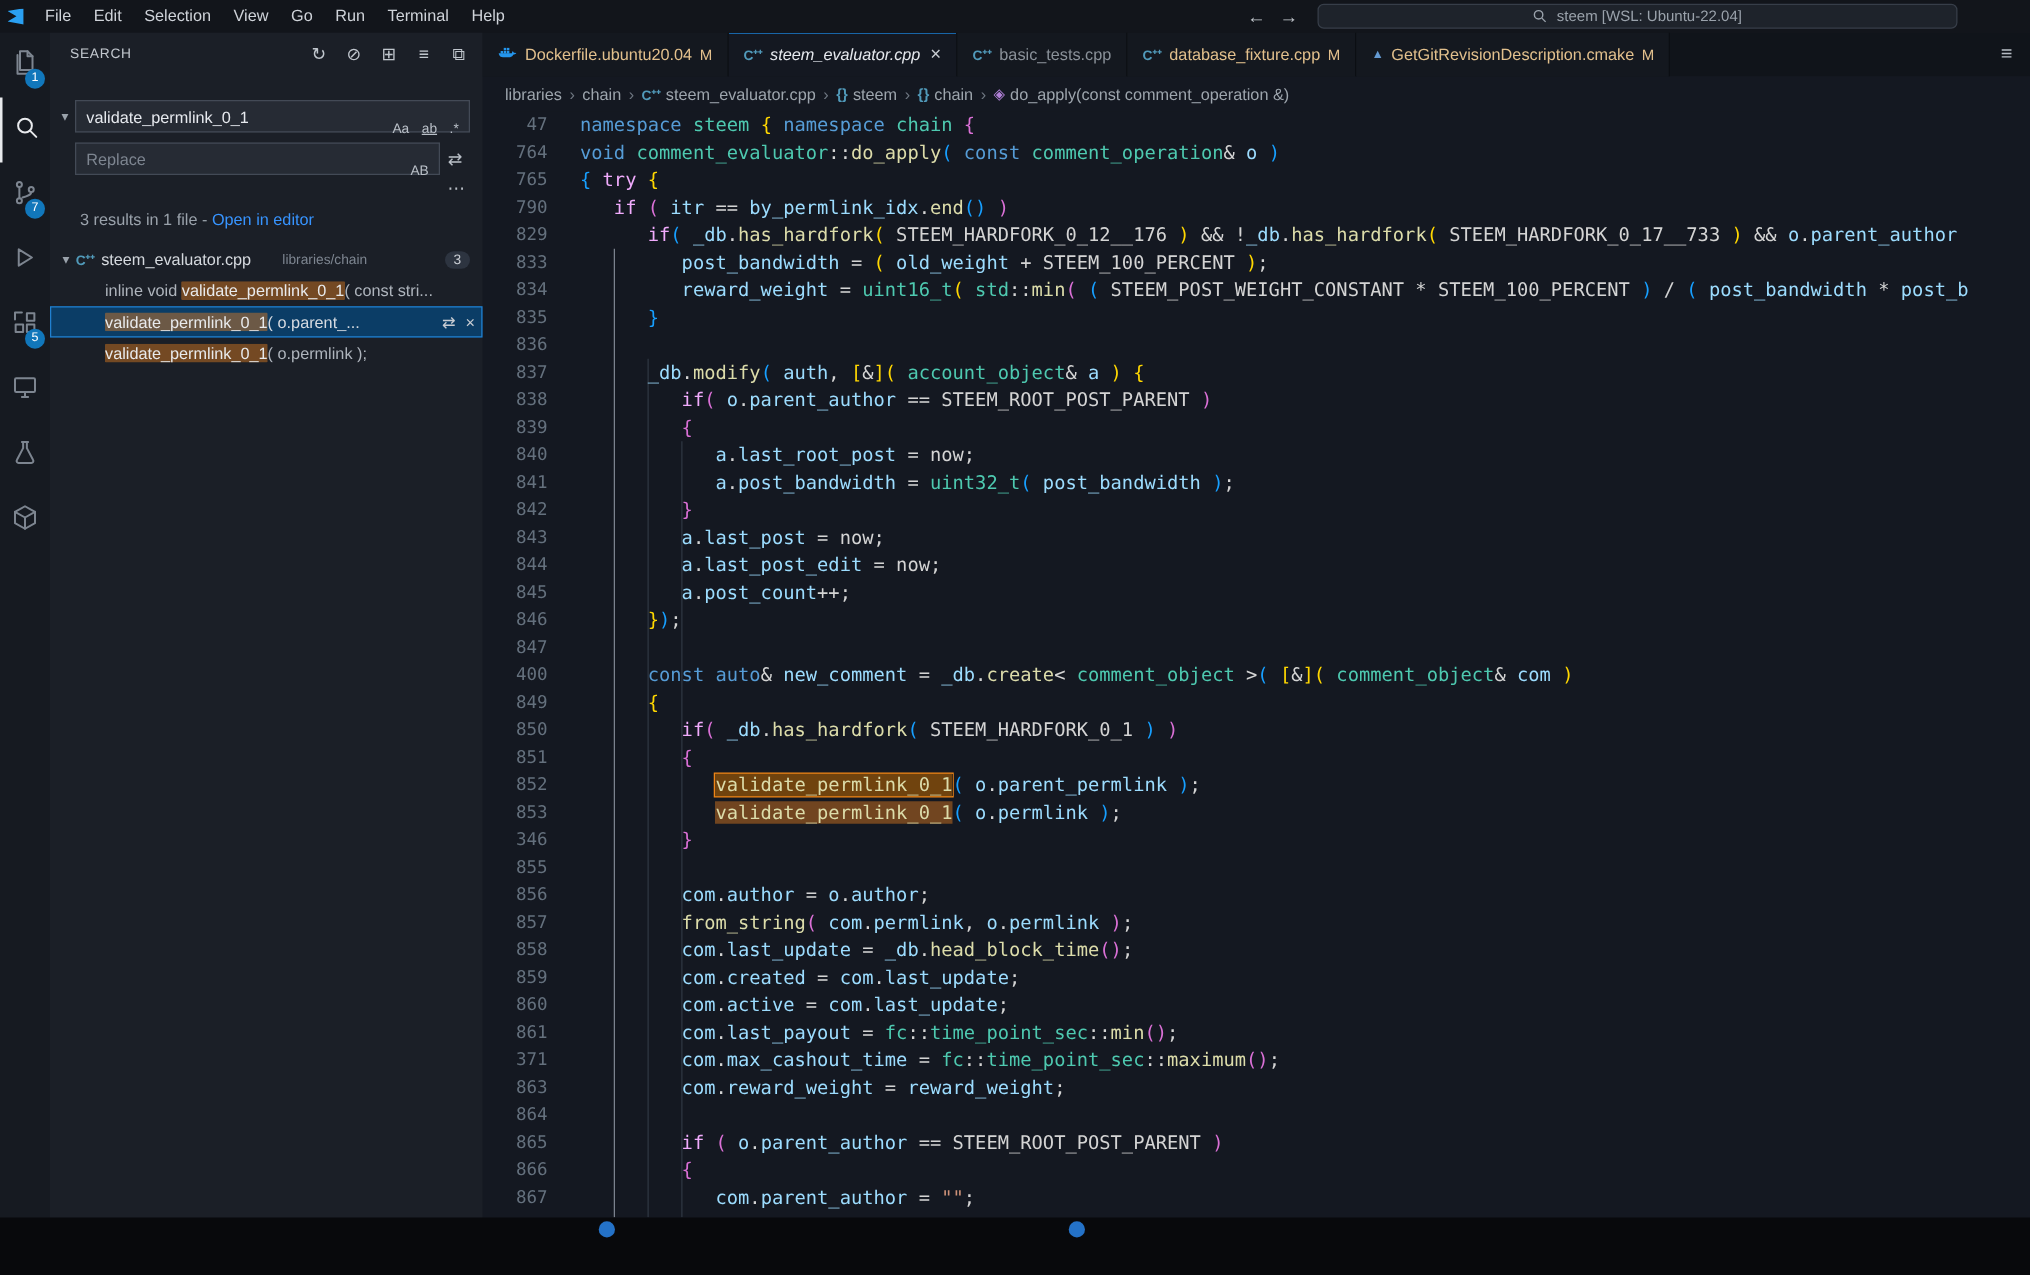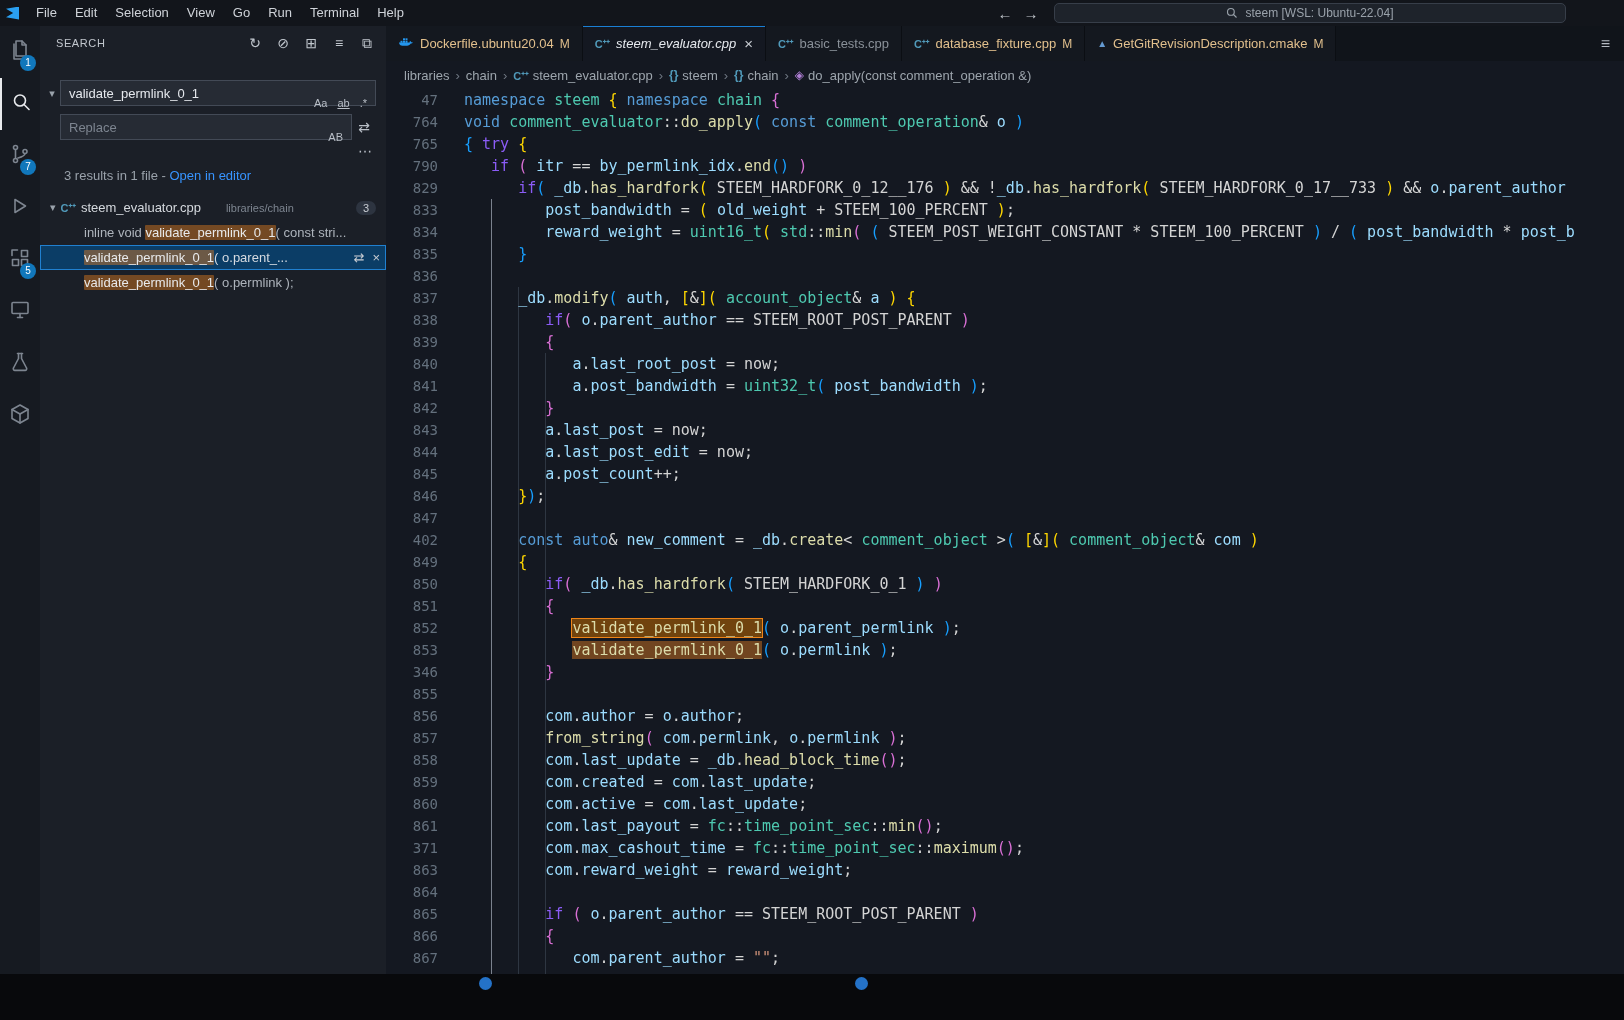--- a/index.html
+++ b/index.html
@@ -85,21 +85,21 @@
   .code-scroll { position:relative; height:885px; overflow:hidden;
                  font-family:"DejaVu Sans Mono", monospace; font-size:15px; line-height:22px; }
   .guide { position:absolute; width:1px; bottom:0; background:#2e3642; z-index:0; }
   #g1 { left:105px; top:110px; background:#7b828e; }
   #g2 { left:132px; top:198px; }
   #g3 { left:159px; top:264px; }
   .cl { position:relative; display:flex; height:22px; z-index:1; }
   .ln { width:52px; text-align:right; color:#64707d; font-size:14px; line-height:22px; flex:none; }
   .ct { padding-left:26px; white-space:pre; flex:1; min-width:0; overflow:hidden; color:#d4d4d4; }
   .tk-kw  { color:#569cd6; }
-  .tk-ctl { color:#8b5cf6;text-align:right; }
+  .tk-ctl { color:#f0abfc;text-align:right; }
   .tk-ty  { color:#4ec9b0; }
   .tk-fn  { color:#dcdcaa; }
   .tk-var { color:#9cdcfe; }
   .tk-txt { color:#d4d4d4; }
   .tk-str { color:#ce9178; }
   .tk-p1  { color:#ffd700; }
   .tk-p2  { color:#da70d6; }
   .tk-p3  { color:#179fff; }
   .tk-mcur { background:#70430e; box-shadow:0 0 0 1px #ef8517; }
   .tk-mhl  { background:rgba(226,124,32,.45); }
@@ -406,21 +406,21 @@
           </div>
           <div class="cl">
             <div class="ln">846</div>
             <div class="ct"><span class="tk-txt">      </span><span class="tk-p1">}</span><span class="tk-p3">)</span><span class="tk-txt">;</span></div>
           </div>
           <div class="cl">
             <div class="ln">847</div>
             <div class="ct"></div>
           </div>
           <div class="cl">
-            <div class="ln">402</div>
+            <div class="ln">400</div>
             <div class="ct"><span class="tk-txt">      </span><span class="tk-kw">const</span><span class="tk-txt"> </span><span class="tk-kw">auto</span><span class="tk-txt">&amp; </span><span class="tk-var">new_comment</span><span class="tk-txt"> = </span><span class="tk-var">_db</span><span class="tk-txt">.</span><span class="tk-fn">create</span><span class="tk-txt">&lt; </span><span class="tk-ty">comment_object</span><span class="tk-txt"> &gt;</span><span class="tk-p3">(</span><span class="tk-txt"> </span><span class="tk-p1">[</span><span class="tk-txt">&amp;</span><span class="tk-p1">]</span><span class="tk-p1">(</span><span class="tk-txt"> </span><span class="tk-ty">comment_object</span><span class="tk-txt">&amp; </span><span class="tk-var">com</span><span class="tk-txt"> </span><span class="tk-p1">)</span></div>
           </div>
           <div class="cl">
             <div class="ln">849</div>
             <div class="ct"><span class="tk-txt">      </span><span class="tk-p1">{</span></div>
           </div>
           <div class="cl">
             <div class="ln">850</div>
             <div class="ct"><span class="tk-txt">         </span><span class="tk-ctl">if</span><span class="tk-p2">(</span><span class="tk-txt"> </span><span class="tk-var">_db</span><span class="tk-txt">.</span><span class="tk-fn">has_hardfork</span><span class="tk-p3">(</span><span class="tk-txt"> STEEM_HARDFORK_0_1 </span><span class="tk-p3">)</span><span class="tk-txt"> </span><span class="tk-p2">)</span></div>
           </div>

